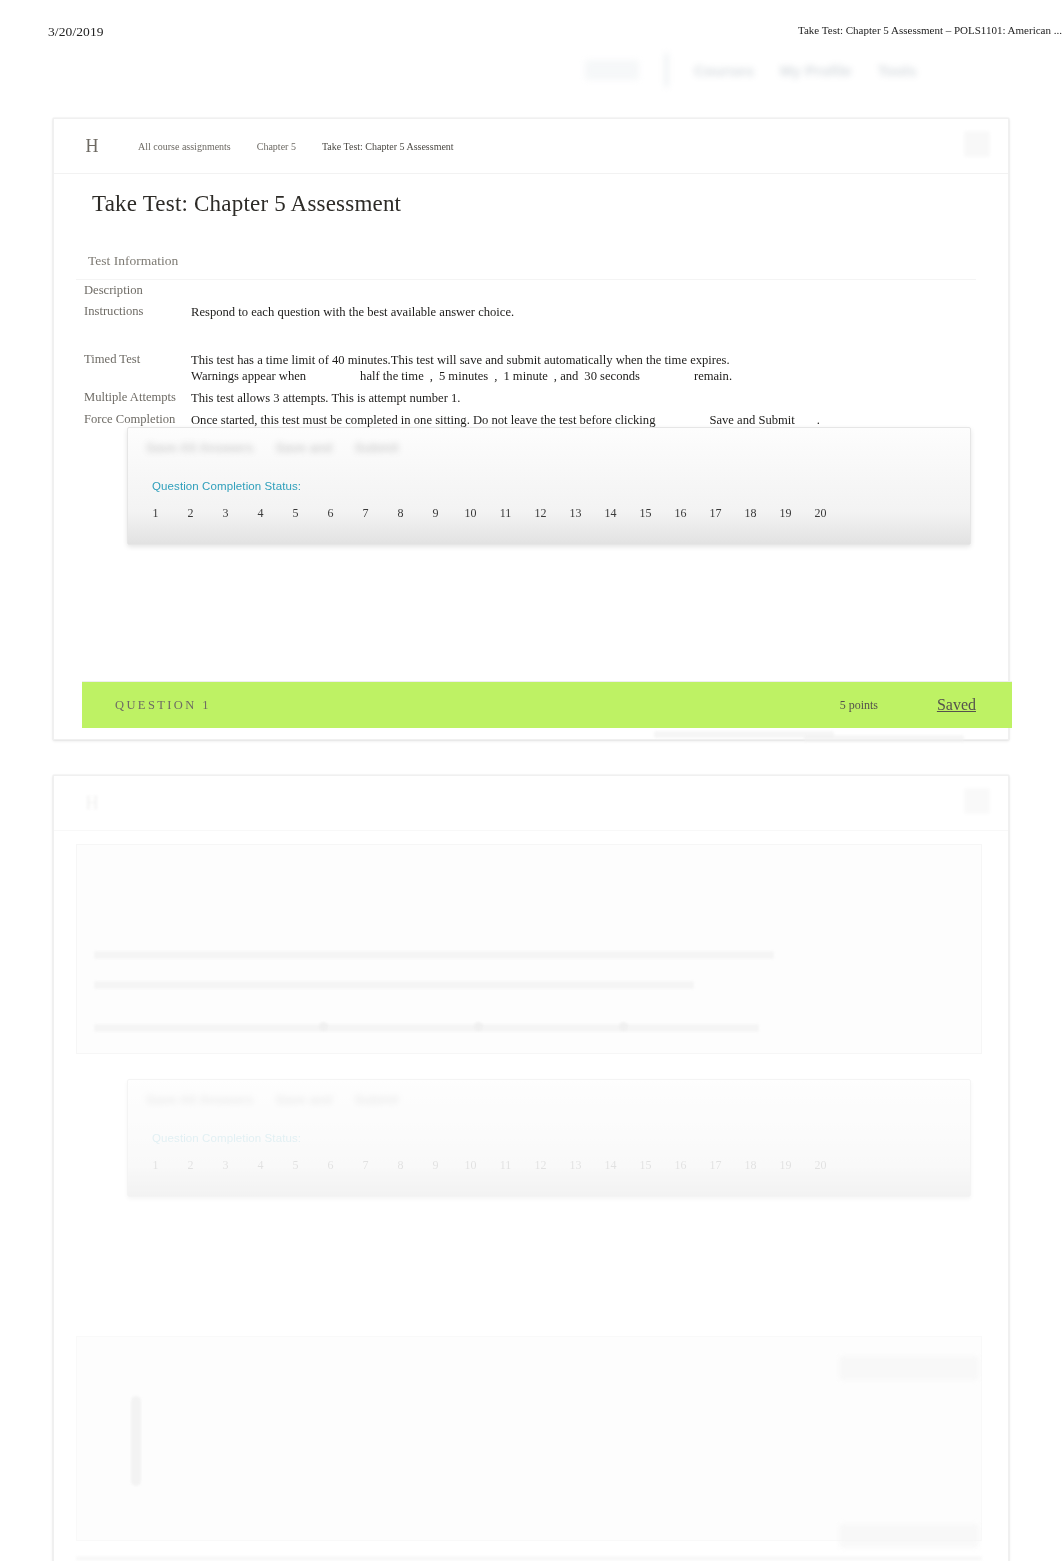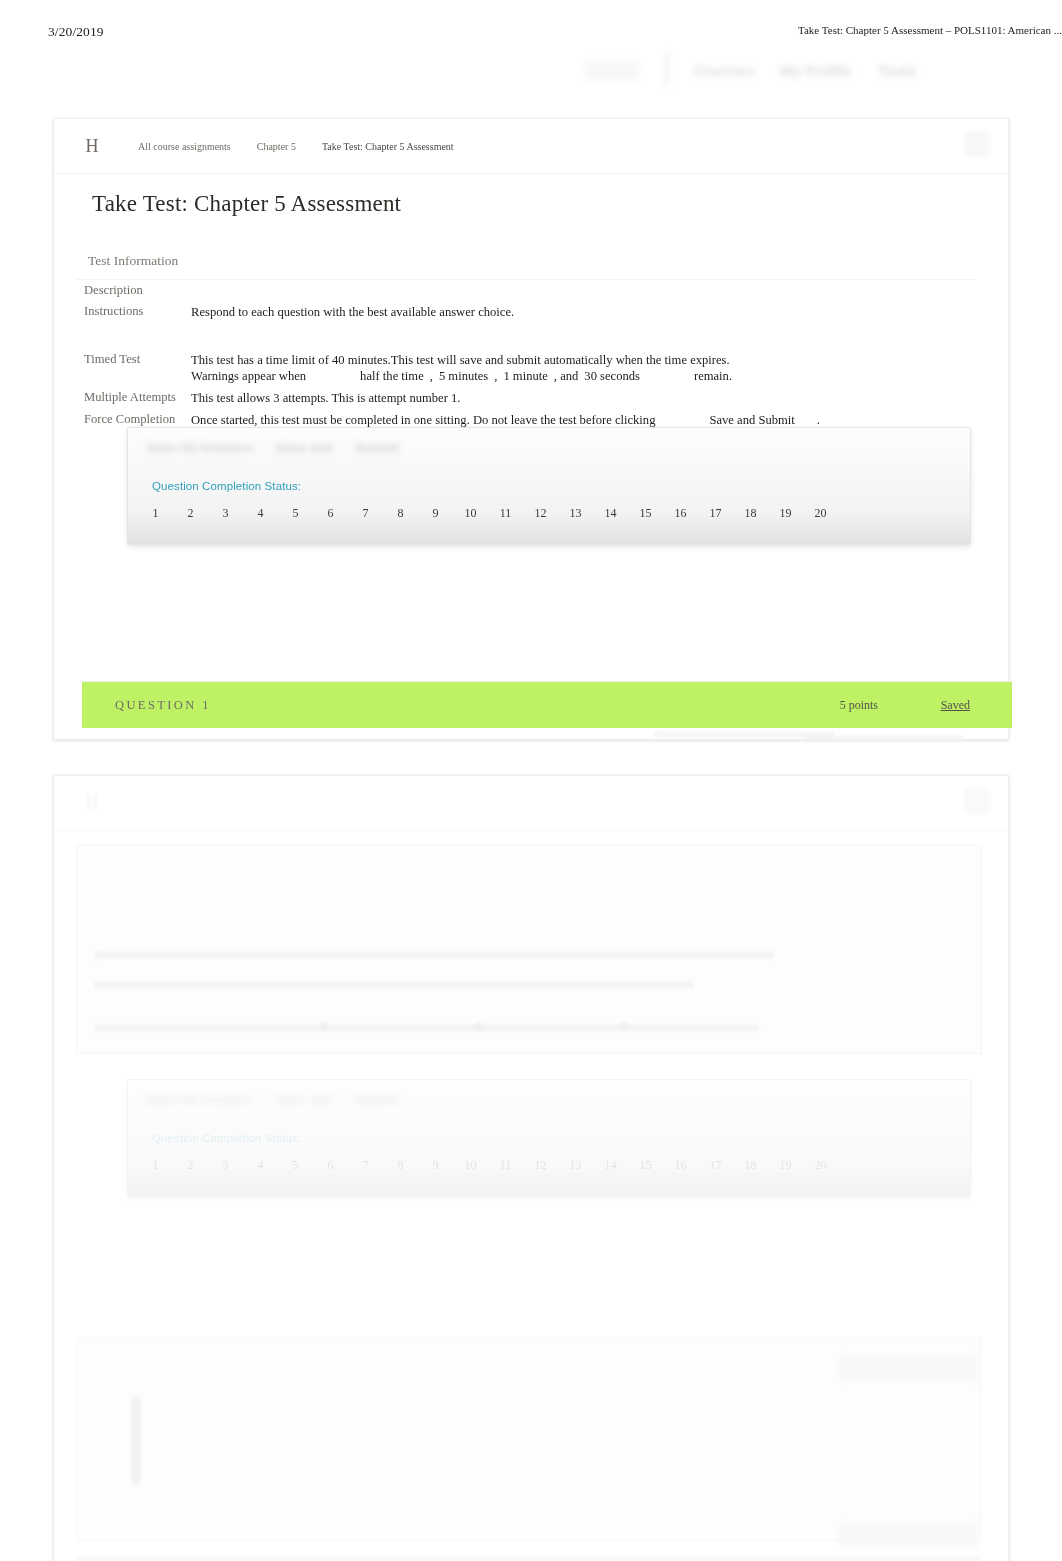--- a/index.html
+++ b/index.html
@@ -241,22 +241,22 @@
     color: #6d6a64;
   }
   .q-points {
     position: absolute;
     right: 134px;
     font-size: 12px;
     color: #55524d;
   }
   .q-saved {
     position: absolute;
-    right: 42px;
-    font-size: 12px;
+    right: 36px;
+    font-size: 16px;
     color: #55524d;
     text-decoration: underline;
   }
   .ghost-line {
     position: absolute;
     height: 8px;
     background: #f1f1f1;
     opacity: .6;
     filter: blur(1.2px);
     border-radius: 2px;

